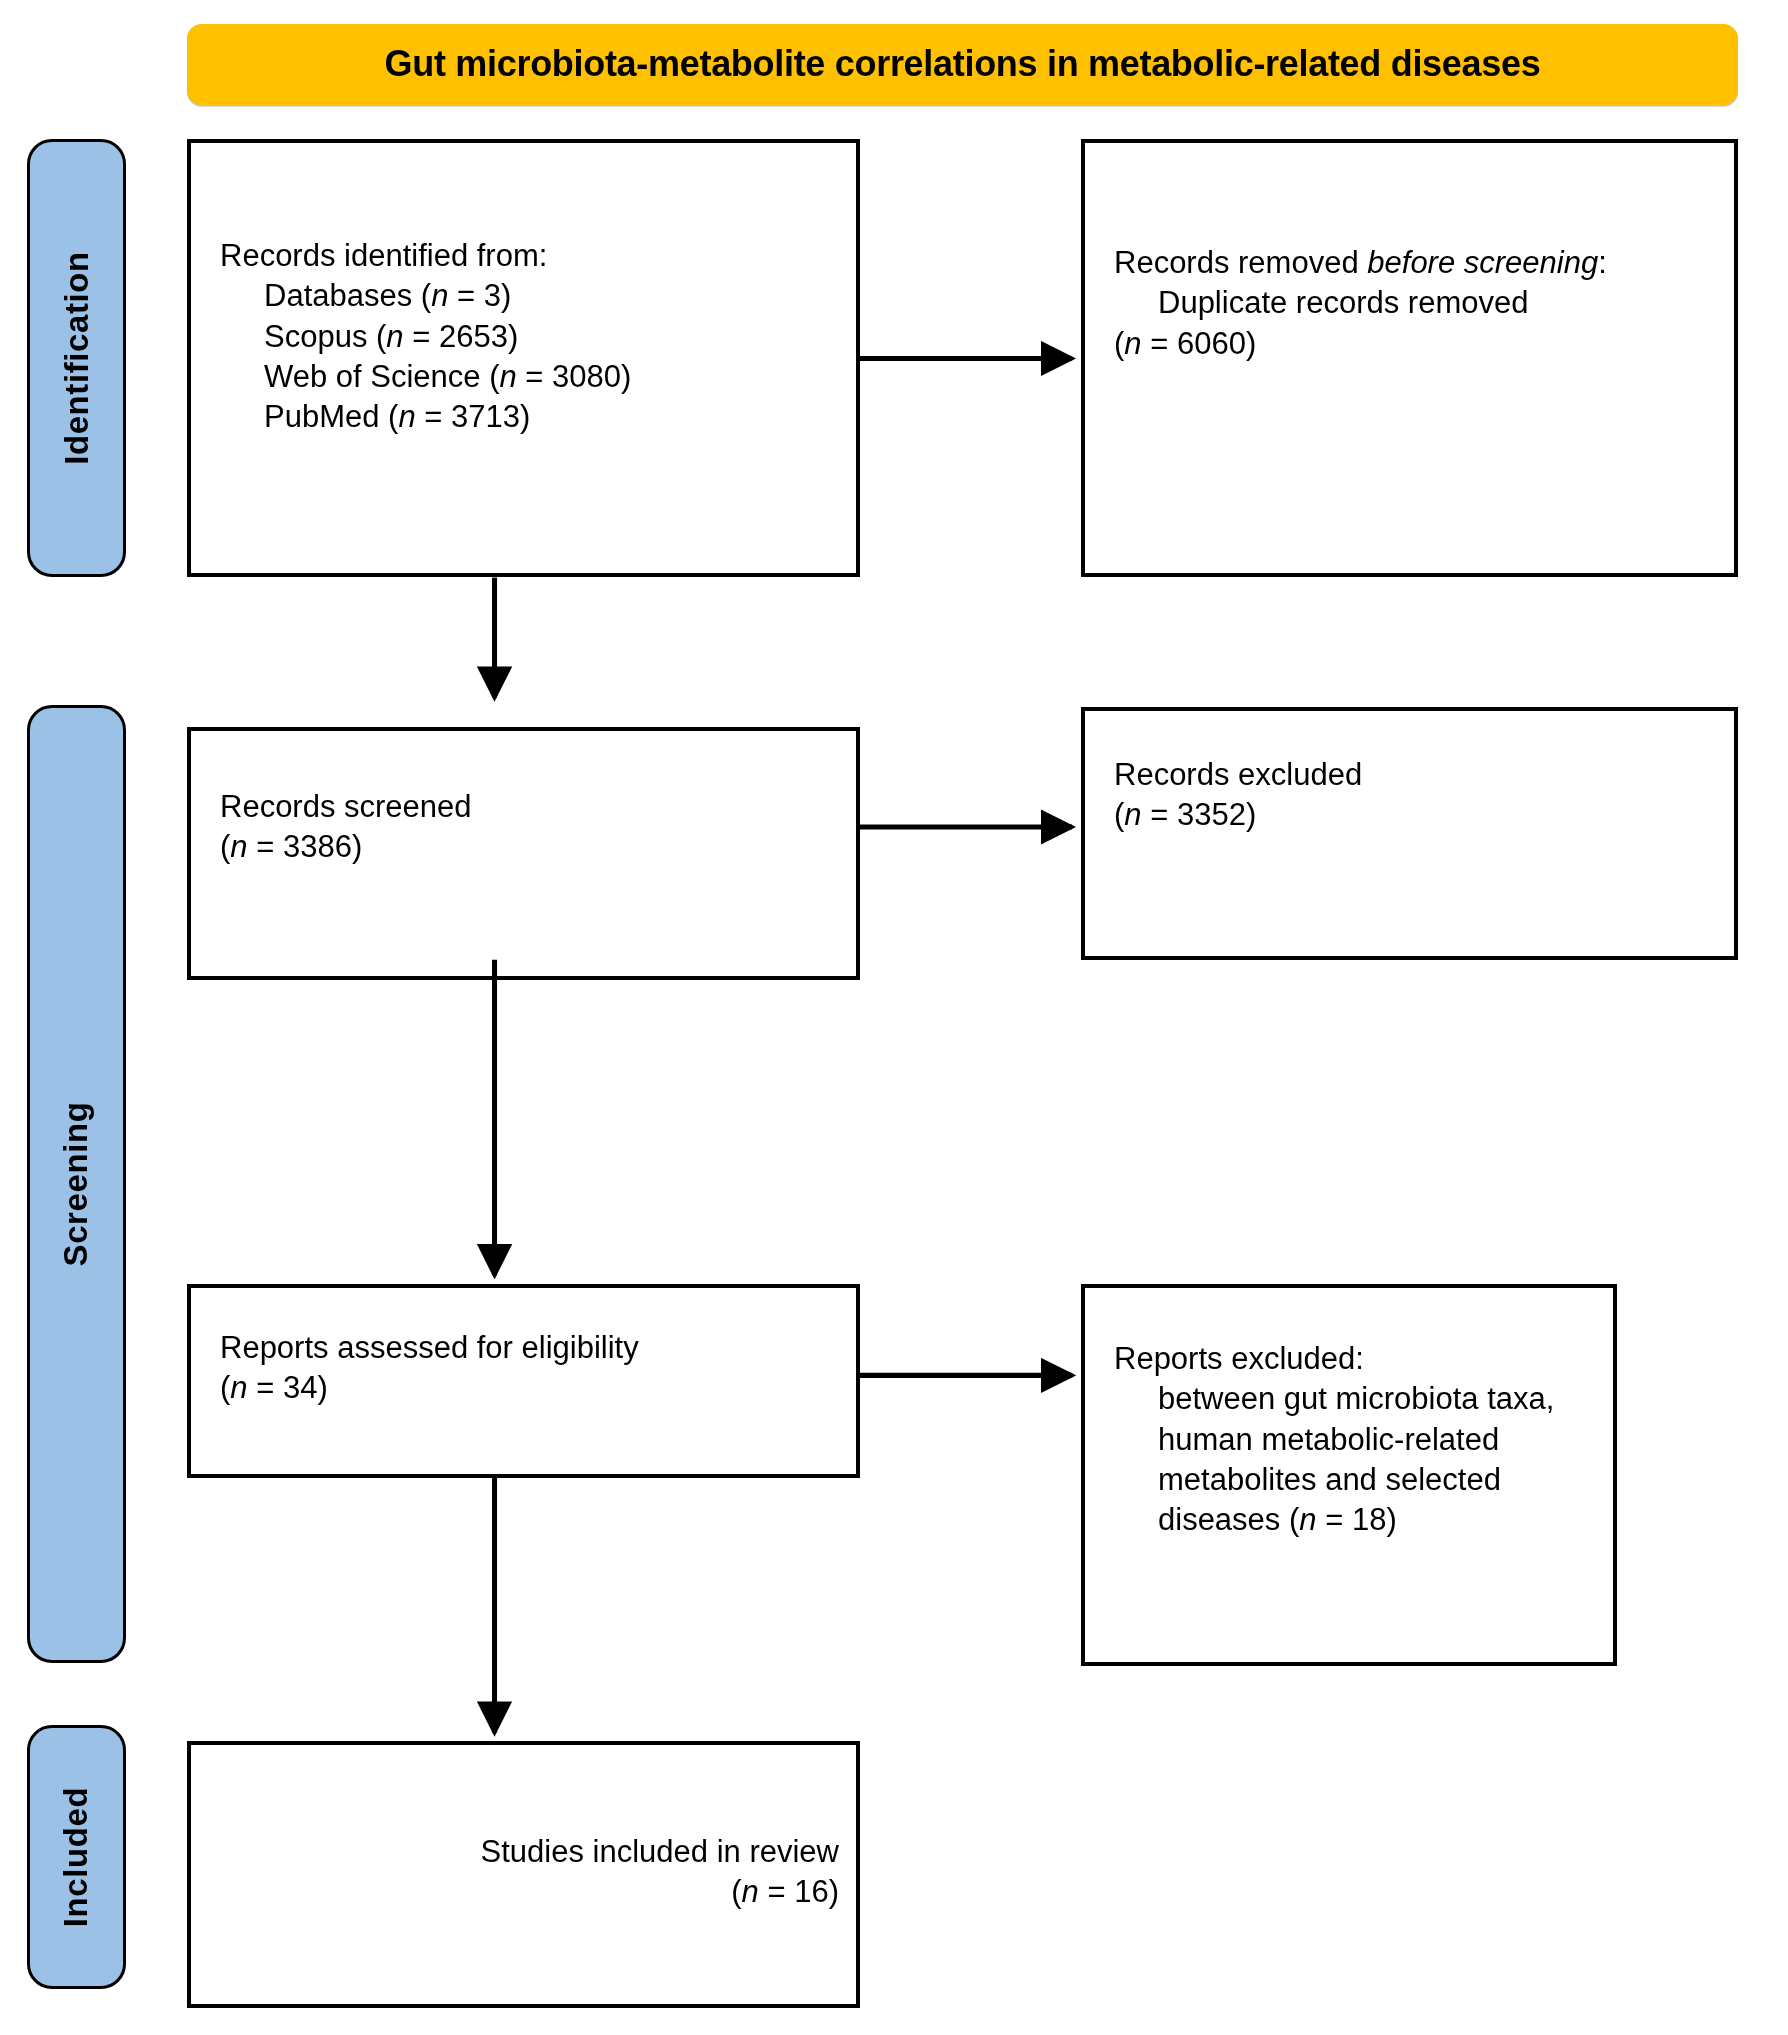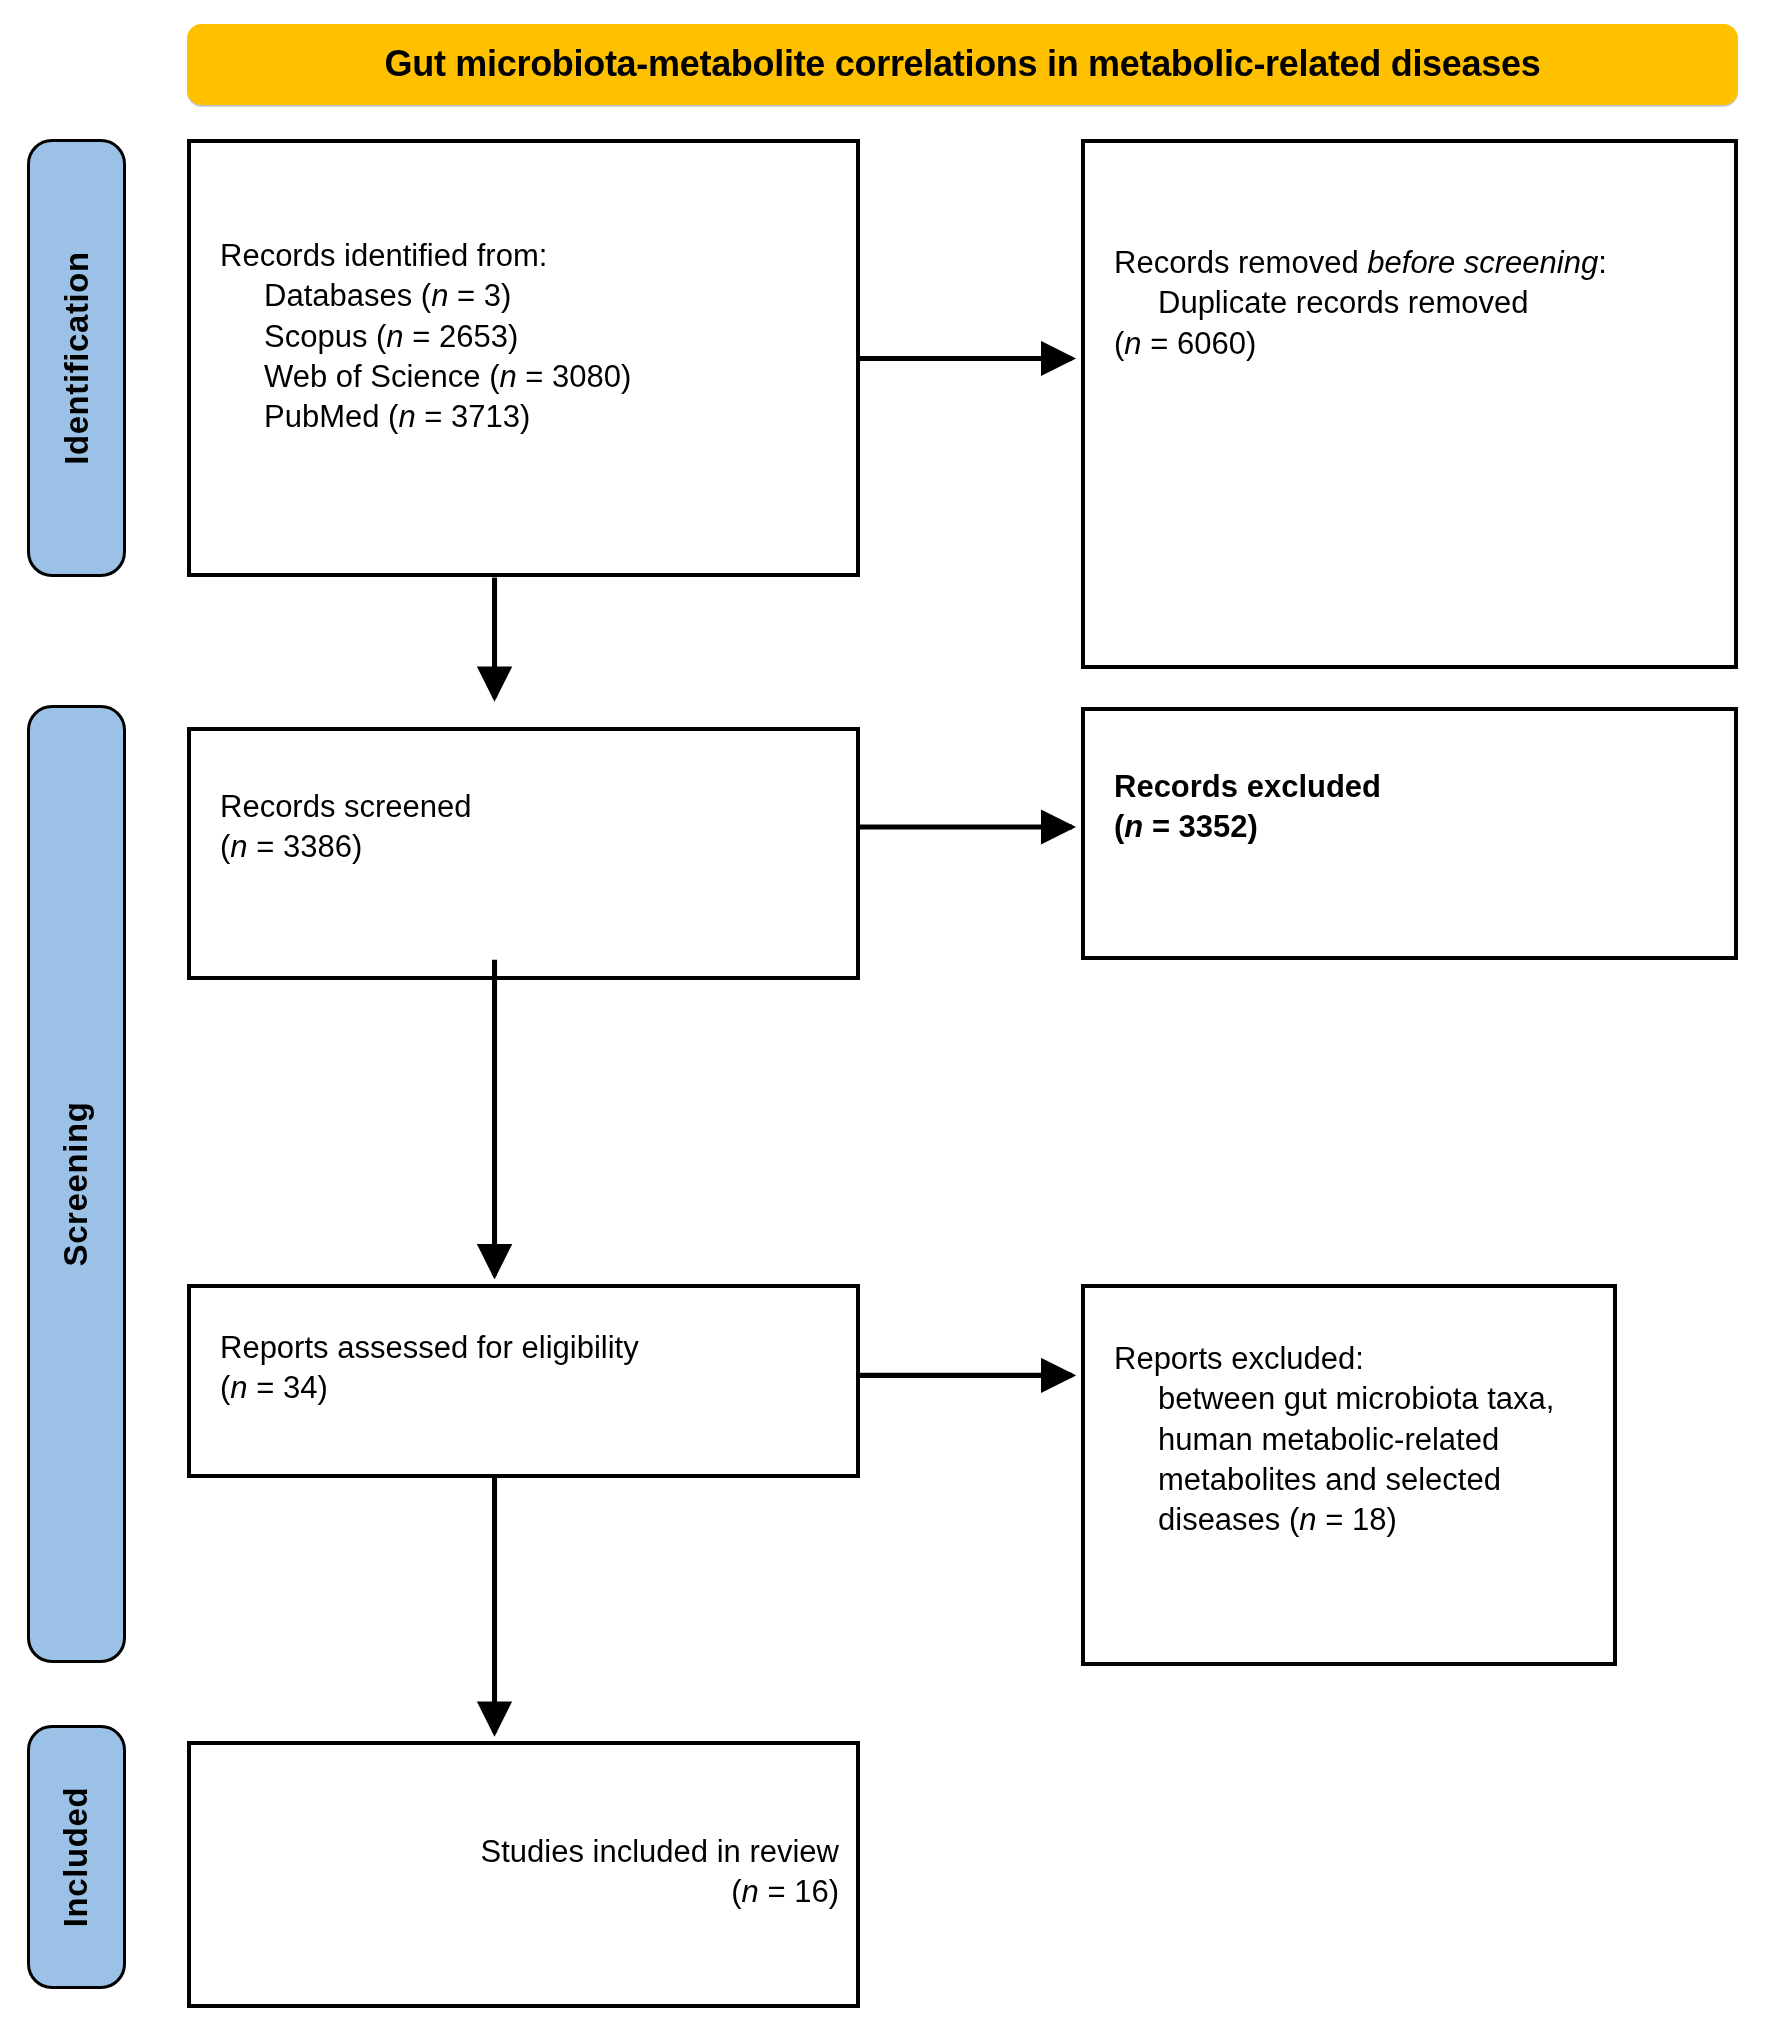--- a/index.html
+++ b/index.html
@@ -85,28 +85,28 @@
     color: #000000;
   }
   .flow-box .line { white-space: normal; }
   .flow-box .line.indent { padding-left: 44px; }
   .flow-box i { font-style: italic; }
 
   
   #box-records-identified { left: 187px;  top: 139px;  width: 673px; height: 438px; }
   #box-records-identified .box-body { top: 93px; }
 
-  #box-records-removed    { left: 1081px; top: 139px; width: 657px; height: 530px; }
+  #box-records-removed    { left: 1081px; top: 139px; width: 657px; height: 438px; }
   #box-records-removed .box-body { top: 100px; }
 
   #box-records-screened   { left: 187px;  top: 707px; width: 673px; height: 253px; margin-top: 20px; }
   #box-records-screened .box-body { top: 56px; }
 
   #box-records-excluded   { left: 1081px; top: 707px; width: 657px; height: 253px; }
-  #box-records-excluded .box-body { top: 56px; font-weight: bold; }
+  #box-records-excluded .box-body { top: 44px; }
 
   #box-reports-assessed   { left: 187px;  top: 1284px; width: 673px; height: 194px; padding-left: 16px; }
   #box-reports-assessed .box-body { top: 40px; }
 
   #box-reports-excluded   { left: 1081px; top: 1284px; width: 536px; height: 382px; }
   #box-reports-excluded .box-body { top: 51px; }
 
   #box-studies-included   { left: 187px;  top: 1741px; width: 673px; height: 267px; }
   #box-studies-included .box-body { top: 87px; text-align: right; }
 

